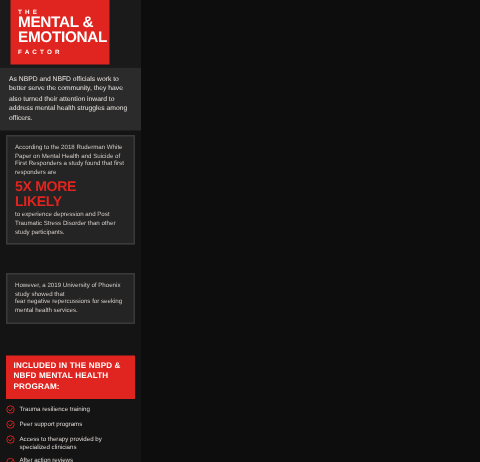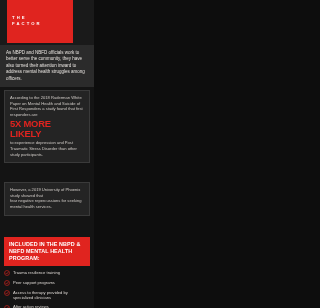--- a/index.html
+++ b/index.html
@@ -154,20 +154,22 @@
   }
 </style>
 </head>
 <body>
 
 <div class="infographic">
 
   <div class="header-zone">
     <div class="header-block">
       <div class="header-kicker">THE</div>
+      <div class="header-line">MENTAL &amp;</div>
+      <div class="header-line">EMOTIONAL</div>
       <div class="header-sub">FACTOR</div>
     </div>
   </div>
 
   <div class="intro">As NBPD and NBFD officials work to better serve the community, they have also turned their attention inward to address mental health struggles among officers.</div>
 
   <div class="stat-card">
     <div class="stat-lead">According to the 2018 Ruderman White Paper on Mental Health and Suicide of First Responders a study found that first responders are</div>
     <div class="stat-big">5X MORE LIKELY</div>
     <div class="stat-tail">to experience depression and Post Traumatic Stress Disorder than other study participants.</div>

